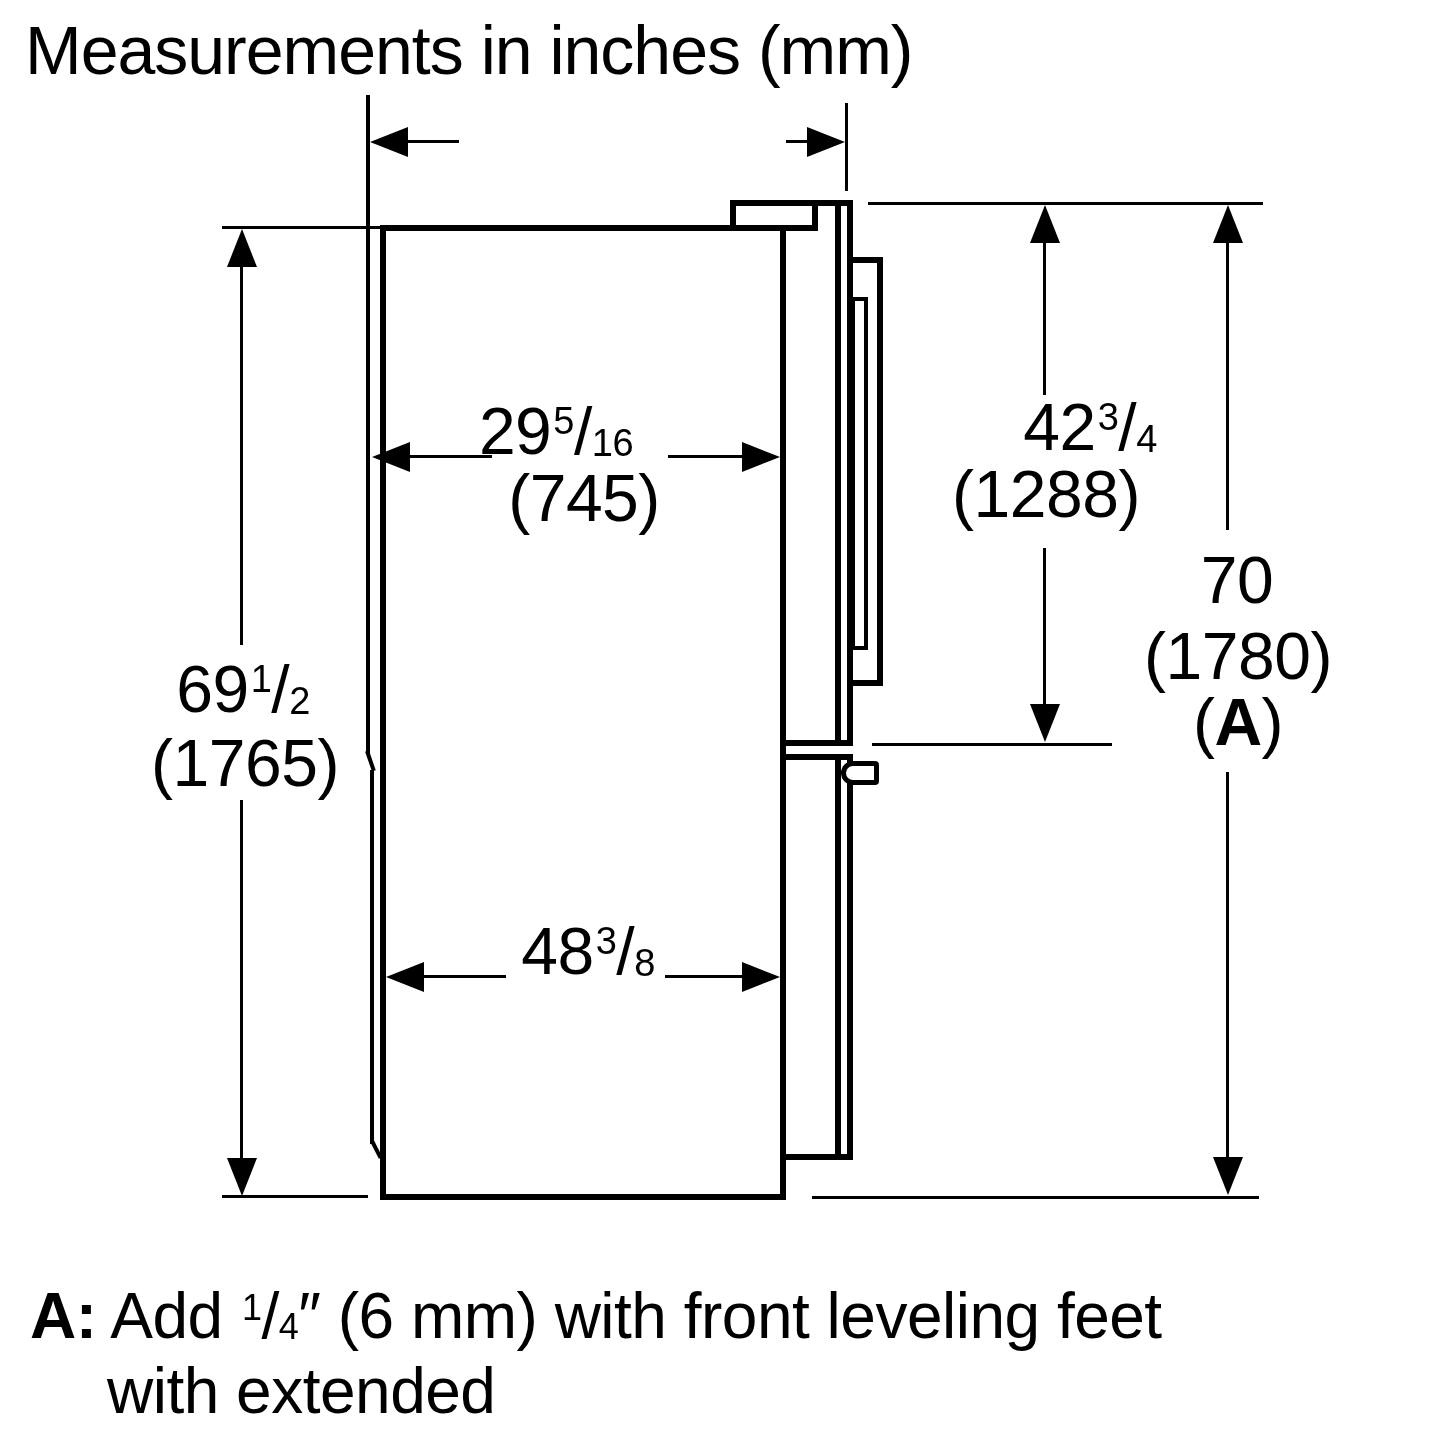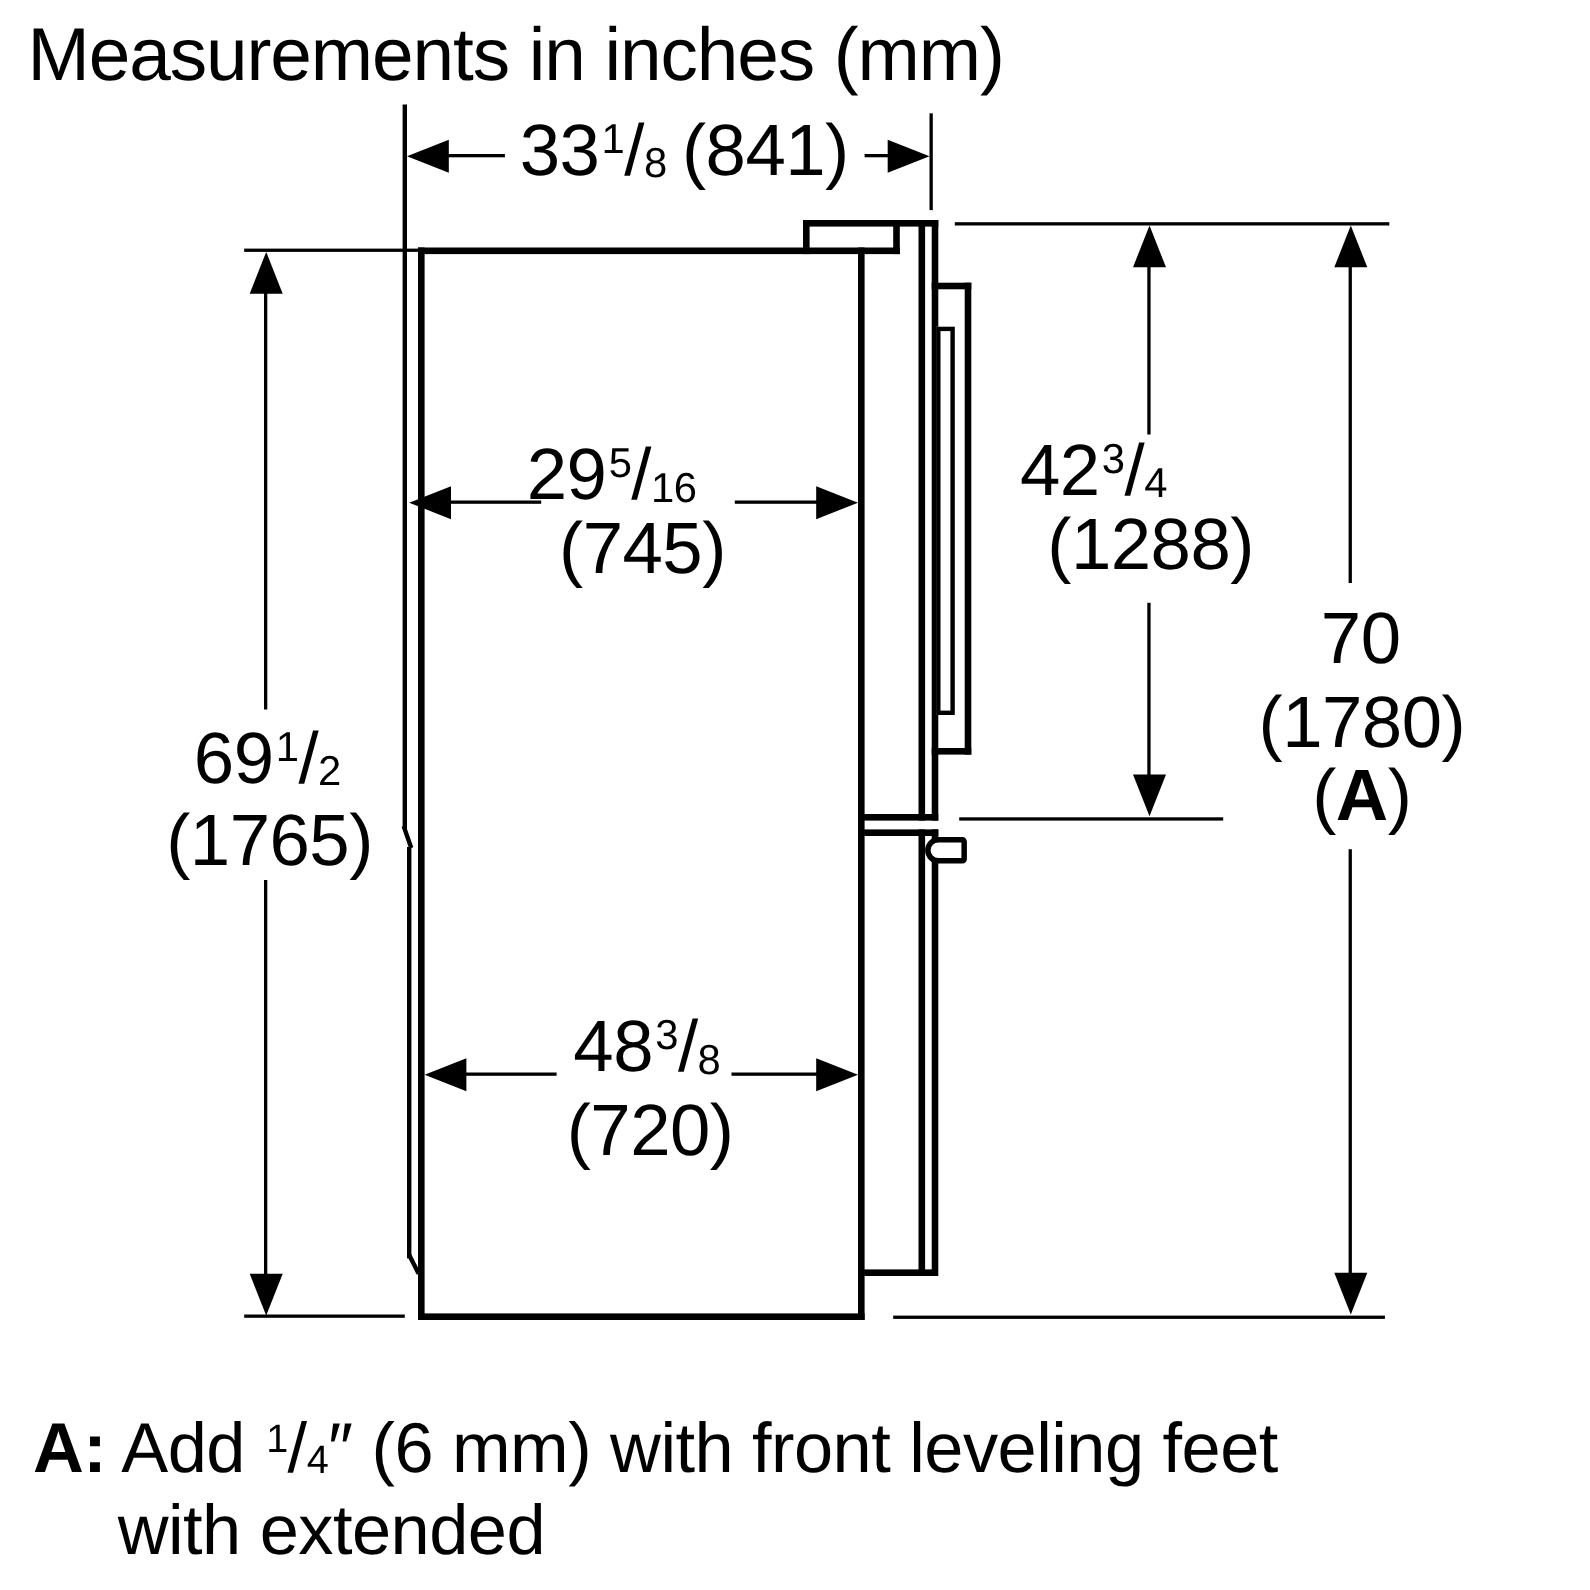--- a/index.html
+++ b/index.html
@@ -64,48 +64,46 @@
   <div class="ln" style="left:222px;top:226px;width:160px;height:3px;"></div>
   <div class="ln" style="left:222px;top:1195px;width:146px;height:3px;"></div>
   <div class="ln" style="left:868px;top:202px;width:395px;height:3px;"></div>
   <div class="ln" style="left:872px;top:743px;width:240px;height:3px;"></div>
   <div class="ln" style="left:812px;top:1196px;width:447px;height:3px;"></div>
 
   <div class="ln" style="left:403px;top:140px;width:56px;height:3px;"></div>
   <div class="ln" style="left:786px;top:140px;width:24px;height:3px;"></div>
   <div class="arr arr-l" style="left:370px;top:127px;"></div>
   <div class="arr arr-r" style="left:807px;top:127px;"></div>
-  <div class="txt" style="left:622px;top:136px;"><span>33</span><span class="fn">1</span><span>/</span><span class="fd">8</span><span class="mm-inline">(841)</span></div>
 
   <div class="ln" style="left:240px;top:260px;width:3px;height:385px;"></div>
   <div class="ln" style="left:240px;top:800px;width:3px;height:362px;"></div>
   <div class="arr arr-u" style="left:227px;top:229px;"></div>
   <div class="arr arr-d" style="left:227px;top:1158px;"></div>
   <div class="txt" style="left:243px;top:689px;"><span>69</span><span class="fn">1</span><span>/</span><span class="fd">2</span></div>
   <div class="txt" style="left:245px;top:763px;">(1765)</div>
 
   <div class="ln" style="left:404px;top:455px;width:88px;height:3px;"></div>
   <div class="ln" style="left:668px;top:455px;width:78px;height:3px;"></div>
   <div class="arr arr-l" style="left:372px;top:442px;"></div>
   <div class="arr arr-r" style="left:742px;top:442px;"></div>
   <div class="txt" style="left:556px;top:431px;"><span>29</span><span class="fn">5</span><span>/</span><span class="fd">16</span></div>
   <div class="txt" style="left:584px;top:498px;">(745)</div>
 
   <div class="ln" style="left:420px;top:975px;width:86px;height:3px;"></div>
   <div class="ln" style="left:665px;top:975px;width:81px;height:3px;"></div>
   <div class="arr arr-l" style="left:386px;top:962px;"></div>
   <div class="arr arr-r" style="left:742px;top:962px;"></div>
   <div class="txt" style="left:588px;top:951px;"><span>48</span><span class="fn">3</span><span>/</span><span class="fd">8</span></div>
-  <div class="txt" style="left:591px;top:1027px;">(720)</div>
 
   <div class="ln" style="left:1043px;top:240px;width:3px;height:155px;"></div>
   <div class="ln" style="left:1043px;top:548px;width:3px;height:160px;"></div>
   <div class="arr arr-u" style="left:1030px;top:205px;"></div>
   <div class="arr arr-d" style="left:1030px;top:704px;"></div>
-  <div class="txt" style="left:994px;top:427px;"><span>42</span><span class="fn">3</span><span>/</span><span class="fd">4</span></div>
+  <div class="txt" style="left:1090px;top:427px;"><span>42</span><span class="fn">3</span><span>/</span><span class="fd">4</span></div>
   <div class="txt" style="left:1046px;top:494px;">(1288)</div>
 
   <div class="ln" style="left:1226px;top:240px;width:3px;height:290px;"></div>
   <div class="ln" style="left:1226px;top:772px;width:3px;height:388px;"></div>
   <div class="arr arr-u" style="left:1213px;top:205px;"></div>
   <div class="arr arr-d" style="left:1213px;top:1157px;"></div>
   <div class="txt" style="left:1237px;top:580px;">70</div>
   <div class="txt" style="left:1238px;top:656px;">(1780)</div>
   <div class="txt" style="left:1238px;top:722px;"><span>(</span><span class="refA">A</span><span>)</span></div>
 

